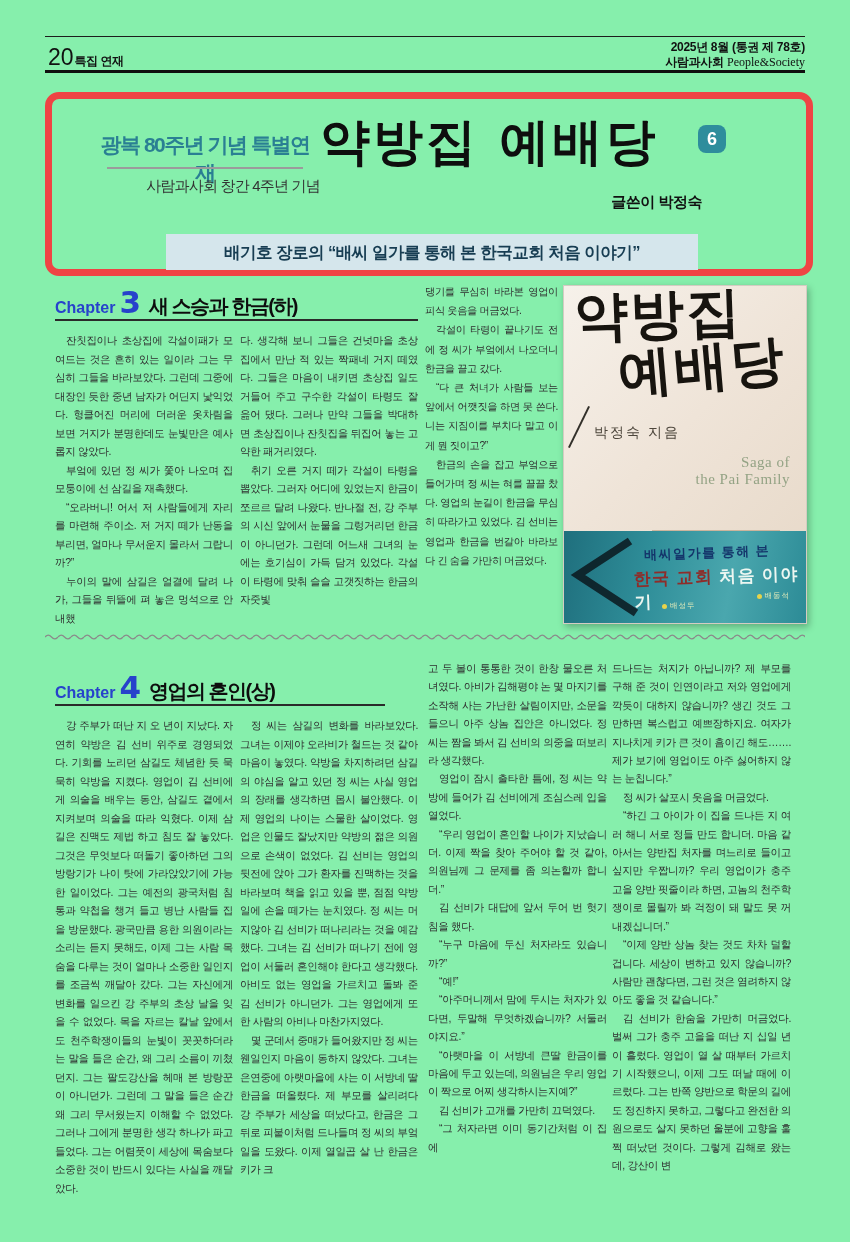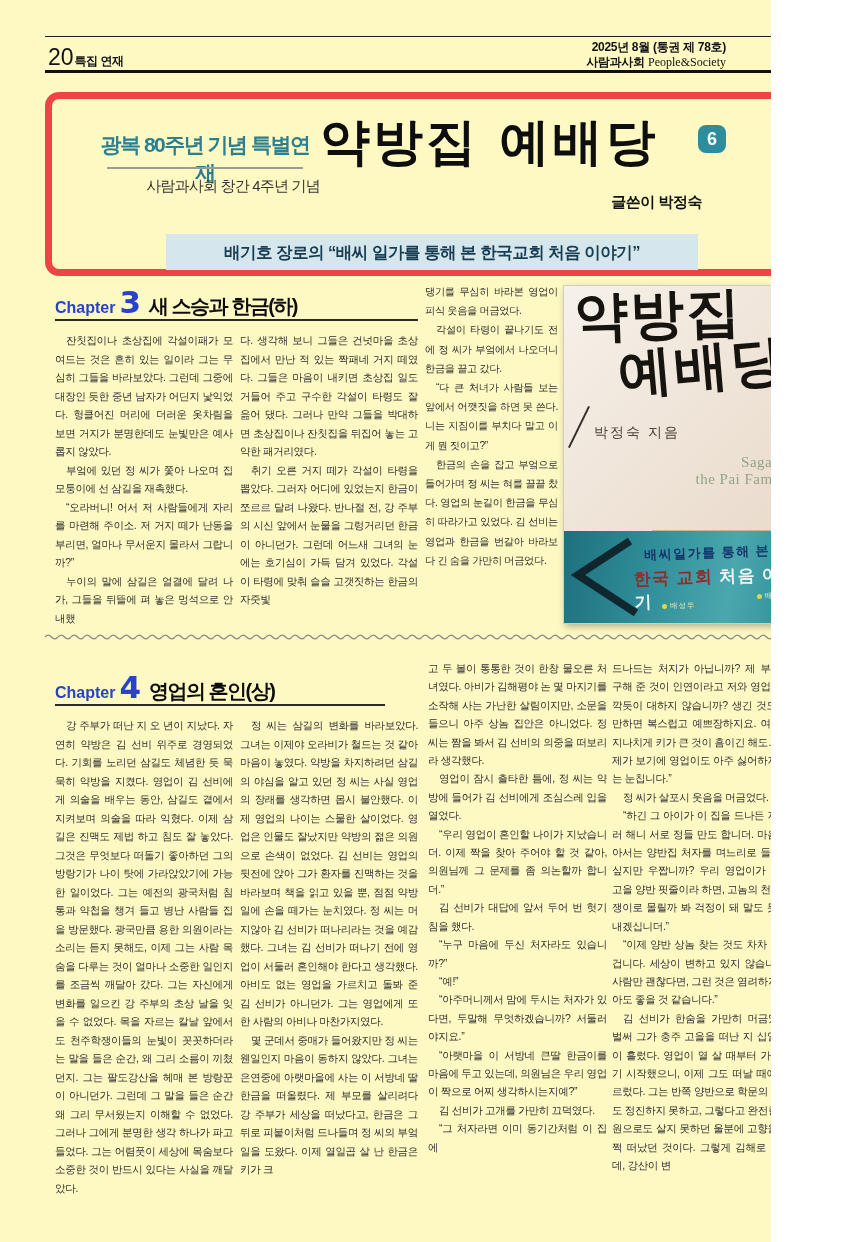--- a/index.html
+++ b/index.html
@@ -4,21 +4,21 @@
 <style>
   :root{
     --accent_teal:#2a7f93;
     --chapter_blue:#2742cb;
     --banner_bg:#d5e6ec;
     --banner_text:#173d52;
     --band_teal:#2f8e99;
     --ink:#1a1a1a;
   }
   html,body{margin:0;padding:0;background:#ffffff;}
-  .page{position:relative;width:771px;height:1242px;background:#fef9c3;overflow:hidden;
+  .page{position:relative;width:850px;height:1242px;background:#86efac;overflow:hidden;
         font-family:"Liberation Sans",sans-serif;color:#262626;}
 
   
   .rule-thin{position:absolute;left:45px;top:36px;width:760px;height:1px;background:#1c1c1c;}
   .strip-left{position:absolute;left:48px;top:44px;display:flex;align-items:baseline;}
   .pgnum{font-size:23px;color:#111;}
   .section{font-size:12px;font-weight:bold;margin-left:1px;color:#111;letter-spacing:-0.5px;}
   .strip-right{position:absolute;right:45px;top:40px;text-align:right;font-size:12px;line-height:15px;color:#111;}
   .issue{font-weight:bold;letter-spacing:-0.3px;}
   .pub-kr{font-weight:bold;letter-spacing:-0.3px;}

